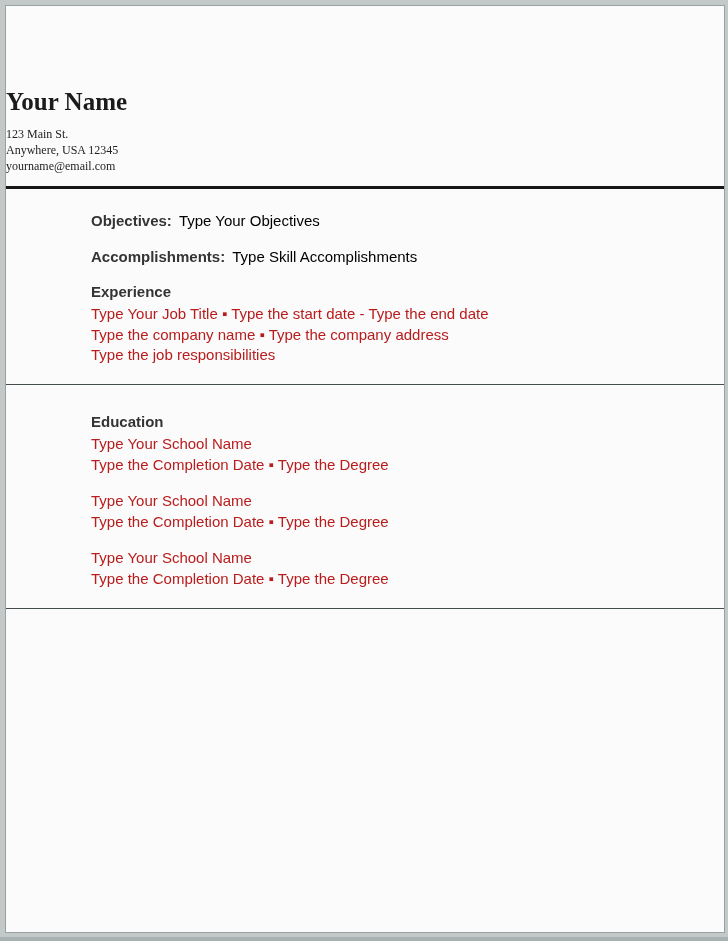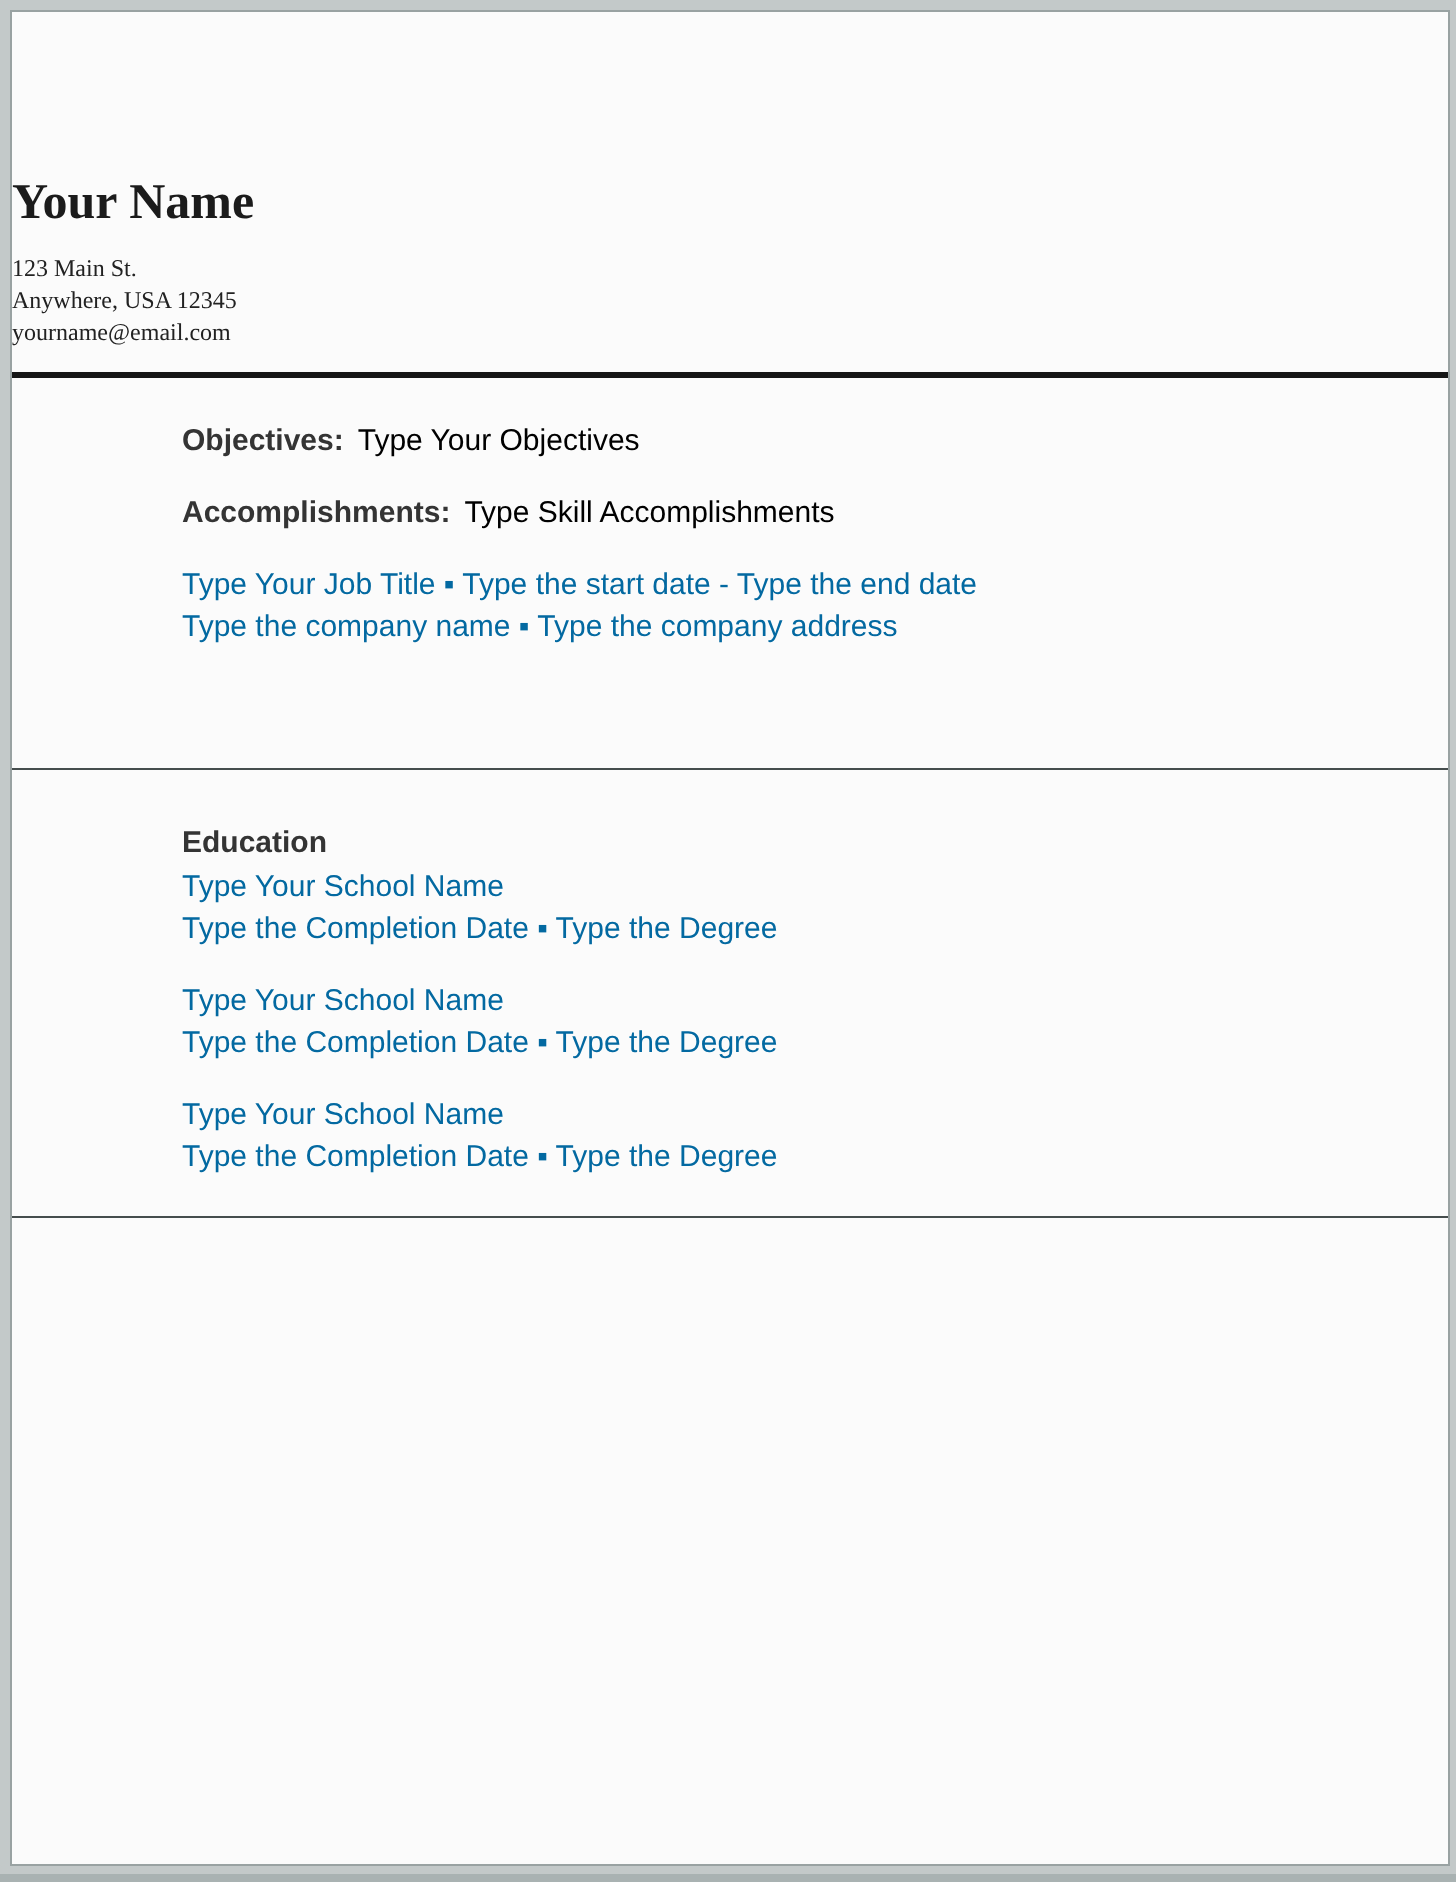--- a/index.html
+++ b/index.html
@@ -71,21 +71,21 @@
   .bold-label { font-weight: bold; color: #343434; }
   .value { color: #000000; margin-left: 7px; }
   .section-heading {
     font-weight: bold;
     color: #343434;
     font-size: 15px;
     line-height: 17px;
     margin-bottom: 4px;
   }
   .body-line {
-    color: #0369a1;
+    color: #b91c1c;
     font-size: 15px;
     line-height: 20.5px;
   }
   .edu-entry { margin-bottom: 16px; }
 </style>
 </head>
 <body>
 
 <div class="page">
 
@@ -98,22 +98,24 @@
     </div>
   </div>
 
   <div class="sec-summary">
     <div class="label-row row-objectives">
       <span class="bold-label">Objectives:</span><span class="value">Type Your Objectives</span>
     </div>
     <div class="label-row row-accomplishments">
       <span class="bold-label">Accomplishments:</span><span class="value">Type Skill Accomplishments</span>
     </div>
+    <div class="section-heading">Experience</div>
     <div class="body-line">Type Your Job Title ▪ Type the start date - Type the end date</div>
     <div class="body-line">Type the company name ▪ Type the company address</div>
+    <div class="body-line">Type the job responsibilities</div>
   </div>
 
   <div class="sec-education">
     <div class="section-heading">Education</div>
     <div class="edu-entry">
       <div class="body-line">Type Your School Name</div>
       <div class="body-line">Type the Completion Date ▪ Type the Degree</div>
     </div>
     <div class="edu-entry">
       <div class="body-line">Type Your School Name</div>

